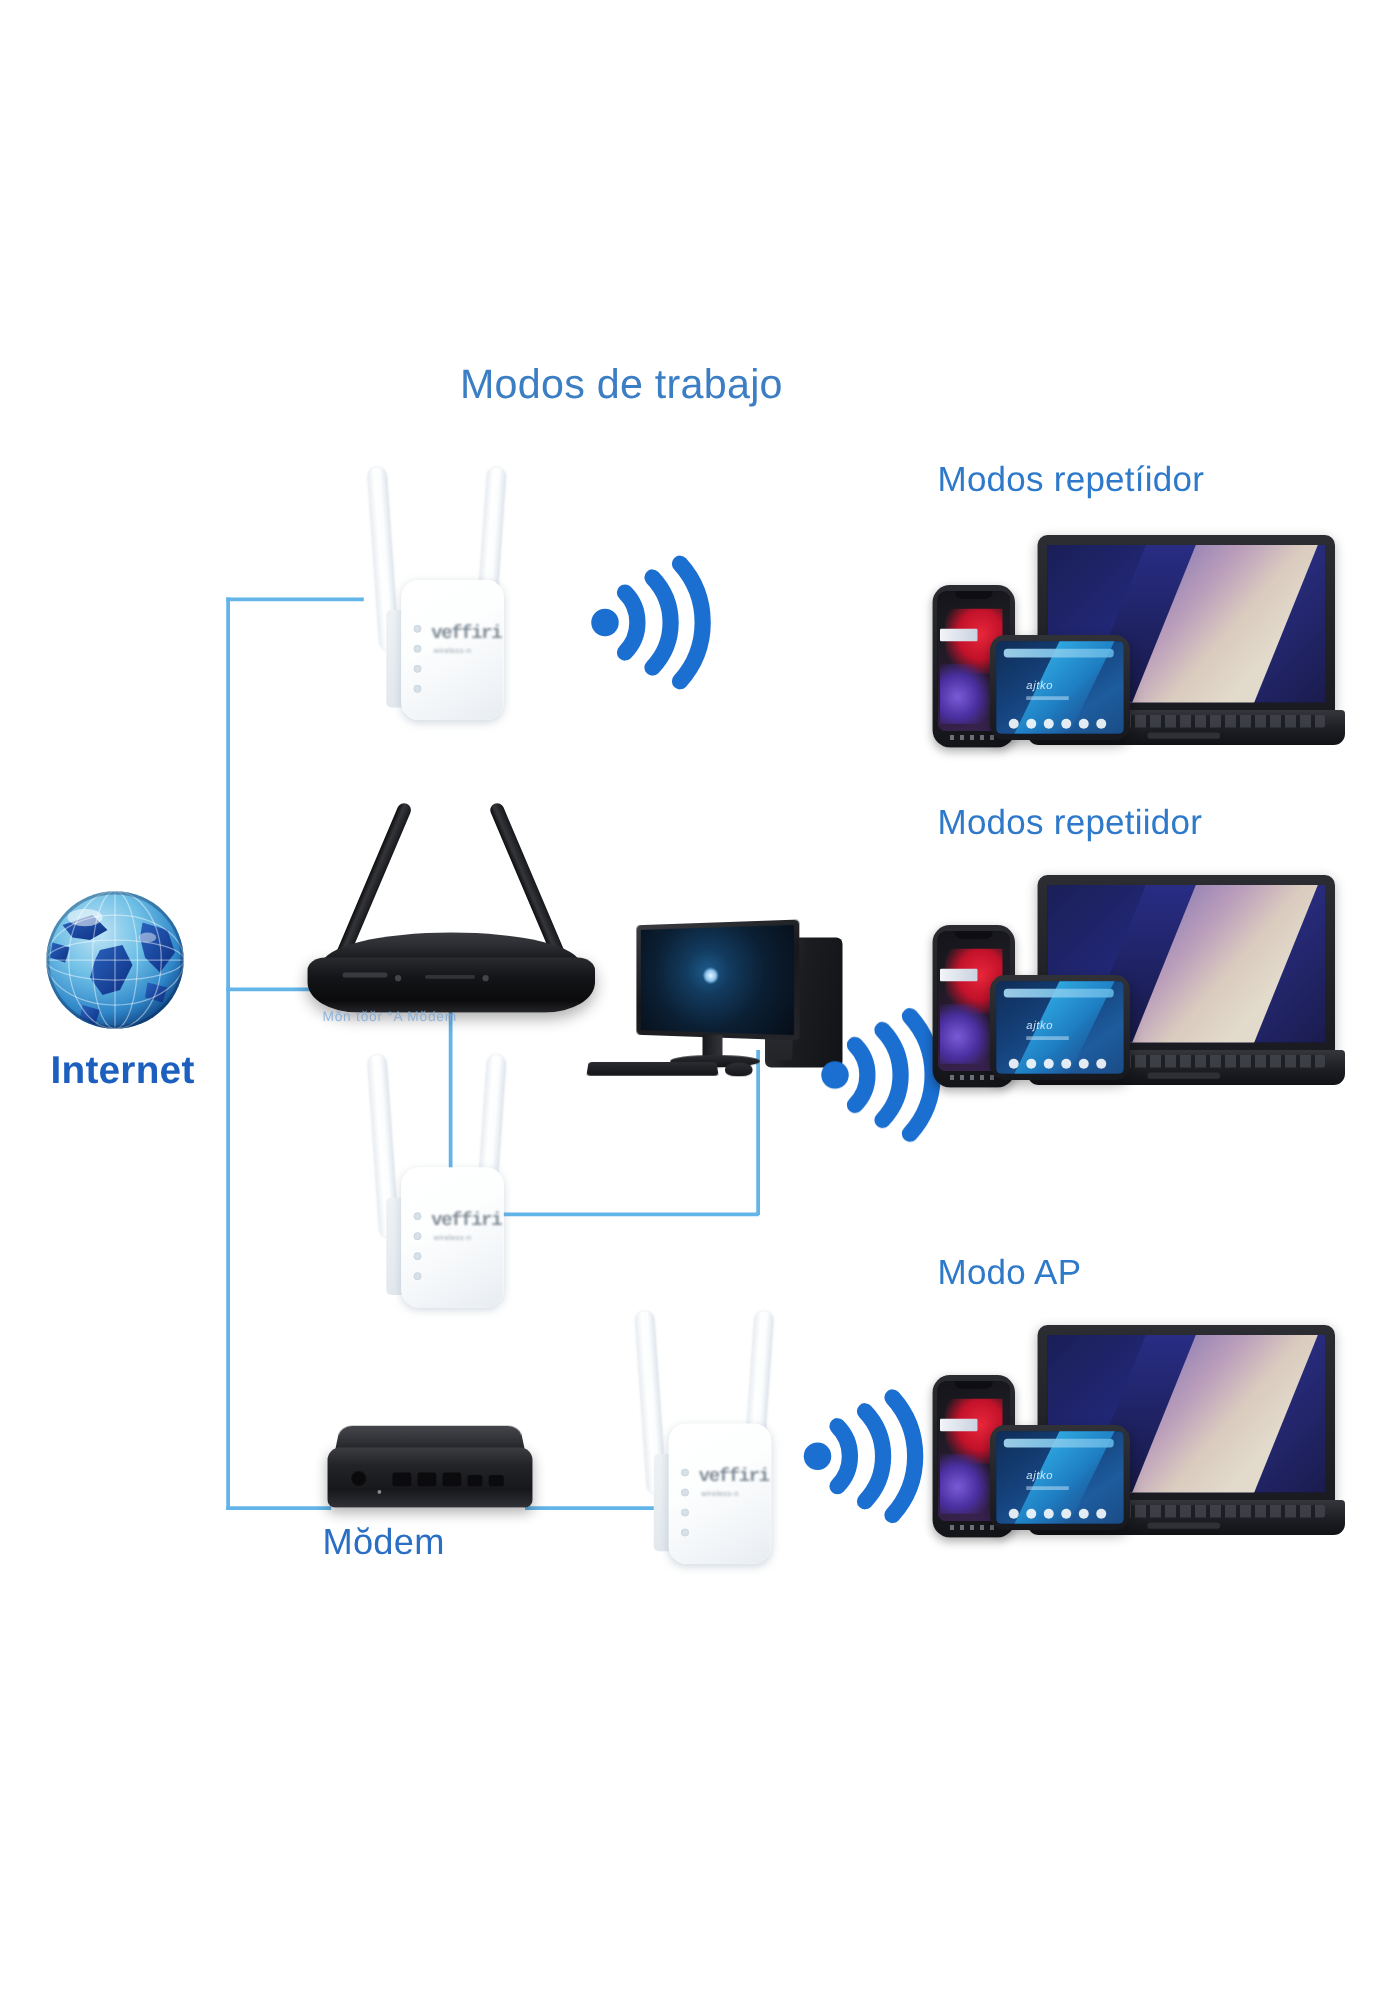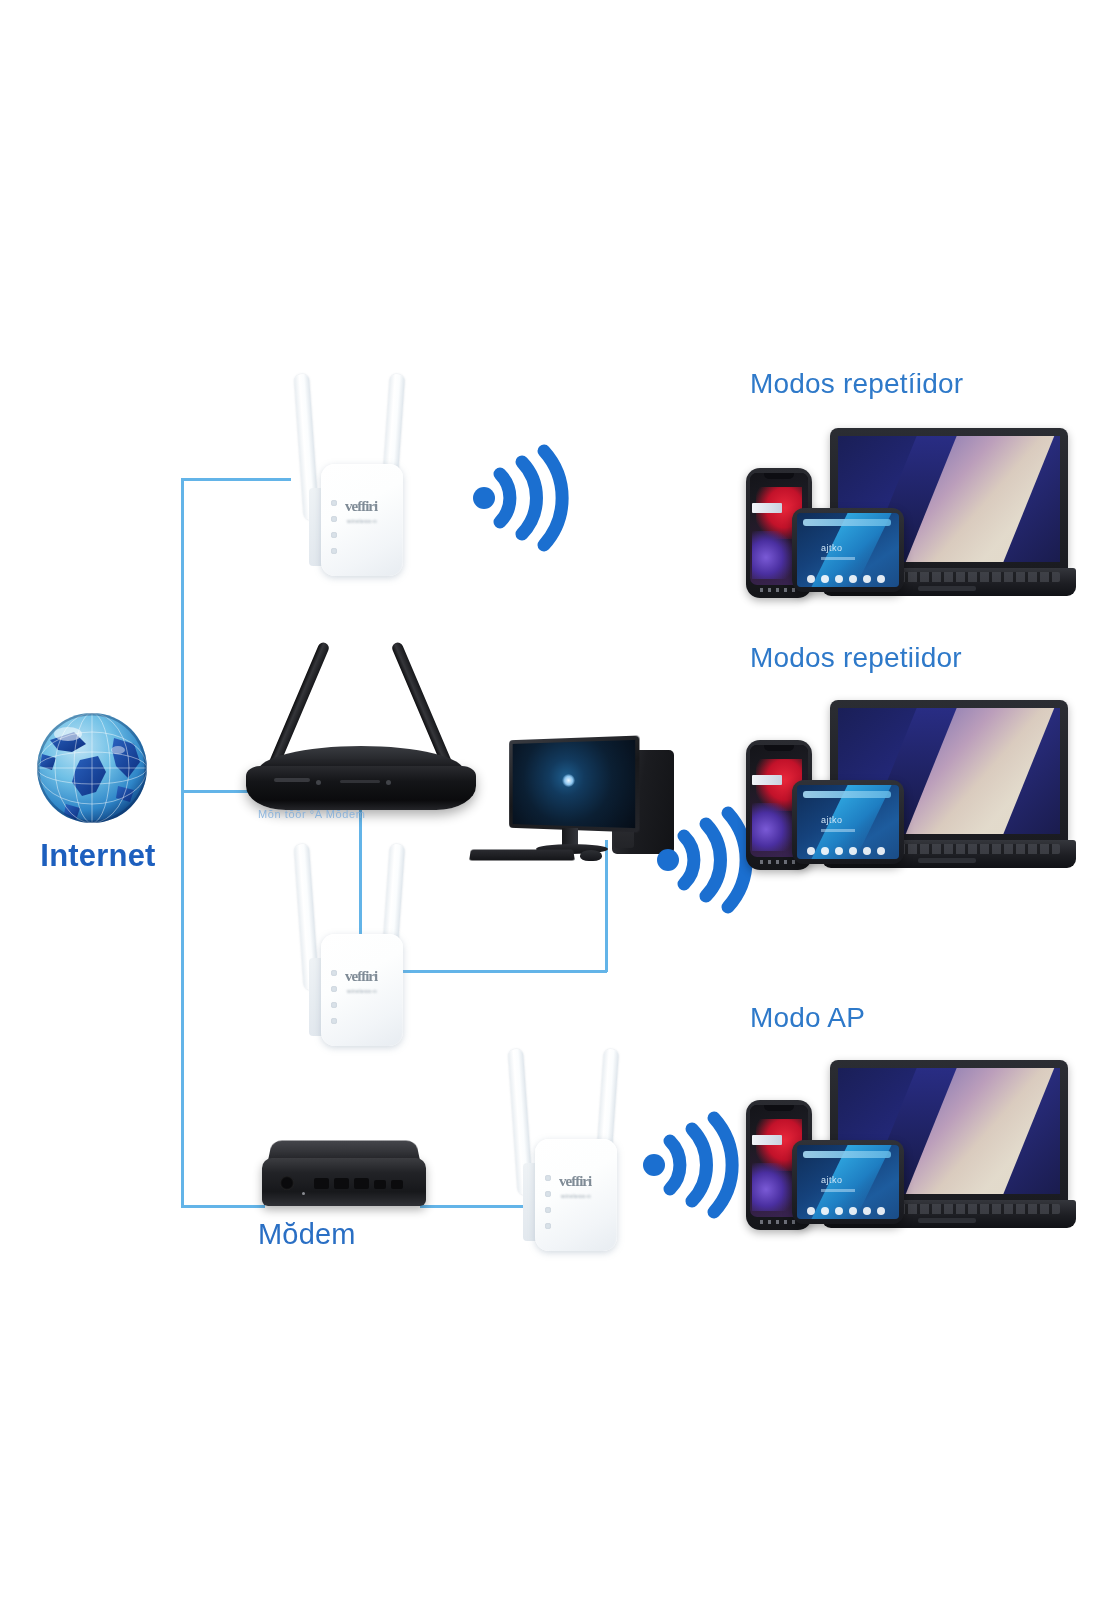--- a/index.html
+++ b/index.html
@@ -64,21 +64,21 @@
     background: linear-gradient(180deg,#eef2f5 0%,#e2e8ee 100%);
     border-radius: 4px;
   }
   .rep-led {
     background: #d9e1e8; border-radius: 50%;
     box-shadow: inset 0 0 1px rgba(150,165,180,.8);
   }
   .rep-logo {
     color: #7f8b96; font-weight: bold; letter-spacing: -1px;
     filter: blur(.7px); white-space: nowrap; font-size: 15px;
-    font-family: Liberation Serif, serif;
+    font-family: Liberation Mono, monospace;
   }
   .rep-logo-sub {
     color: #97a3ae; filter: blur(.8px); white-space: nowrap;
     font-size: 6px; letter-spacing: .3px;
   }
 
   
   .router-ant {
     background: linear-gradient(90deg,#0d0d0f 0%,#35363a 40%,#17181b 100%);
     border-radius: 6px;
@@ -133,30 +133,32 @@
   .phone-body {
     background: linear-gradient(180deg,#2a2b31 0%,#141519 100%);
     border-radius: 14px;
     box-shadow: 0 3px 8px rgba(0,0,0,.3);
   }
   .phone-screen { overflow:hidden; position:relative; border-radius:7px; background:#0d0d12; }
   .tablet-body {
     background: linear-gradient(180deg,#303238 0%,#17181d 100%);
     border-radius: 12px;
     box-shadow: 0 4px 10px rgba(0,0,0,.32);
+    font-style: italic;
   }
   .tablet-screen { overflow:hidden; position:relative; border-radius:4px; background:#0e2a52; }
   .dock-dot { background: rgba(255,255,255,.88); border-radius:50%; position:absolute; }
   .tab-logo { position:absolute; color:#cfe6f7; filter: blur(.6px); font-size:9px; letter-spacing:.5px; }
 </style>
 </head>
 <body>
 
 <div id="stage">
 
+  <div class="abs title-main">Modos de trabajo</div>
 
   <div class="abs wire wire-v" style="left:181px; top:478px; height:730px;"></div>
 
   <div class="abs wire wire-h" style="left:181px; top:478px; width:110px;"></div>
 
   <div class="abs wire wire-h" style="left:181px; top:790px; width:75px;"></div>
 
   <div class="abs wire wire-h" style="left:181px; top:1205px; width:84px;"></div>
 
   <div class="abs wire wire-v" style="left:359px; top:800px; height:172px;"></div>

